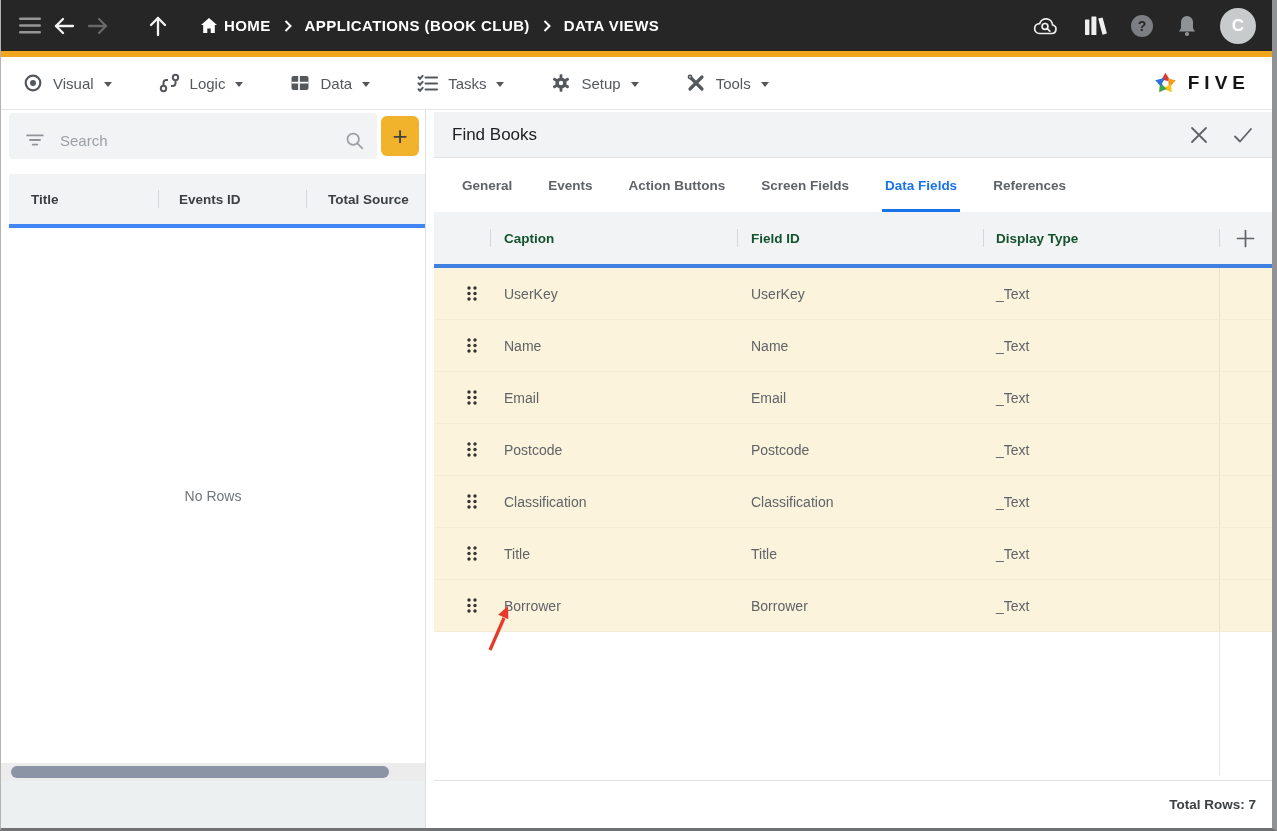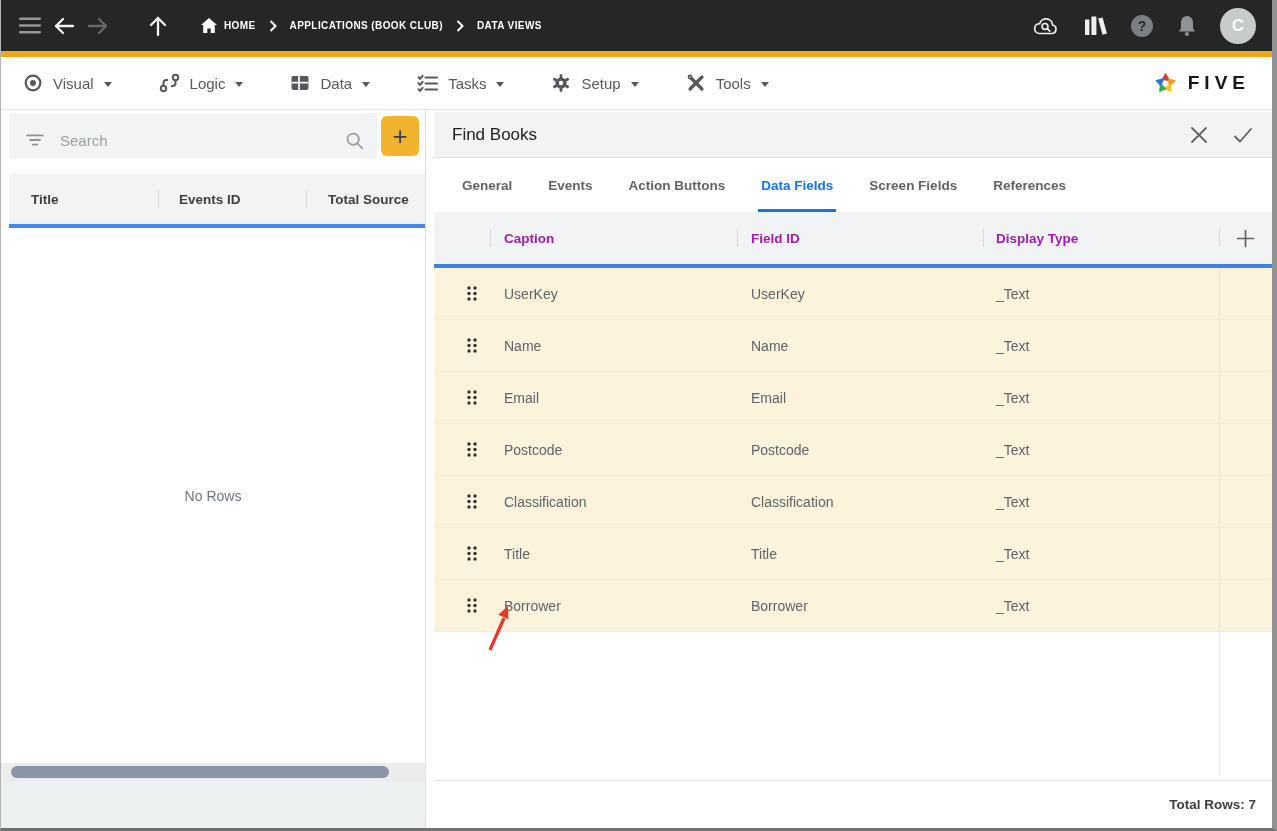--- a/index.html
+++ b/index.html
@@ -6,21 +6,21 @@
   html,body { background:#e9e9e9; }
   body { font-family:"Liberation Sans", sans-serif; }
   .window{
     width:1277px; height:831px; position:relative; background:#fff; overflow:hidden;
     border-left:1px solid #b3b3b3; border-right:5px solid #909294; border-bottom:3px solid #707274;
   }
   
   .topbar{ height:51px; background:#262626; display:flex; align-items:center; padding:0 16px 0 12px; }
   .tb-btn{ width:34px; height:34px; display:flex; align-items:center; justify-content:center; background:none; border:none; cursor:pointer; }
   .crumbs{ display:flex; align-items:center; gap:13px; margin-left:26px; }
-  .crumb{ display:flex; align-items:center; gap:7px; color:#fff; font-size:10px; font-weight:bold; letter-spacing:.4px; cursor:pointer; white-space:nowrap;justify-content:flex-end; }
+  .crumb{ display:flex; align-items:center; gap:7px; color:#fff; font-size:15px; font-weight:bold; letter-spacing:.4px; cursor:pointer; white-space:nowrap;justify-content:flex-end; }
   .tb-right{ margin-left:auto; display:flex; align-items:center; gap:22px; }
   .tb-icon{ background:none; border:none; display:flex; align-items:center; cursor:pointer; }
   .avatar{ width:36px; height:36px; border-radius:50%; background:#c8cbcc; color:#fff; font-size:17px; font-weight:bold; display:flex; align-items:center; justify-content:center; cursor:pointer; border:none; }
   .amber{ height:6px; background:#F0A71F; }
   
   .menubar{ height:53px; background:#fff; border-bottom:1px solid #e4e6e7; display:flex; align-items:center; padding:12px 22px; gap:47px; }
   .menu-item{ display:flex; align-items:center; gap:10px; color:#54585D; font-size:15px; cursor:pointer; background:none; border:none; }
   .caret{ width:0; height:0; border-left:4.5px solid transparent; border-right:4.5px solid transparent; border-top:5.5px solid #54585D; margin-top:2px; }
   .brand{ margin-left:auto; display:flex; align-items:center; gap:9px;justify-content:center; }
   .brand-word{ font-size:19px; font-weight:bold; letter-spacing:5px; color:#161616; }
@@ -47,21 +47,21 @@
   .right-panel{ flex:1; margin-left:8px; padding-top:2px; display:flex; flex-direction:column; background:#fff; position:relative; }
   .rp-header{ height:46px; background:#f2f3f4; border-bottom:1px solid #e0e0e0; display:flex; align-items:center; padding:0 14px 0 18px;gap:35px; }
   .rp-title{ font-size:17px; font-weight:500; color:#202124; }
   .rp-hicons{ margin-left:auto; display:flex; align-items:center; gap:14px; }
   .rp-hbtn{ background:none; border:none; width:30px; height:30px; display:flex; align-items:center; justify-content:center; cursor:pointer; }
   .rp-tabs{ height:54px; display:flex; align-items:stretch; padding-left:10px; background:#fff; }
   .tab{ display:flex; align-items:center; padding:0 18px; font-size:13.5px; font-weight:bold; color:#5f6368; position:relative; cursor:pointer; background:none; border:none; }
   .tab.active{ color:#1a73e8; }
   .tab.active::after{ content:""; position:absolute; left:15px; right:15px; bottom:0; height:3px; background:#1a73e8; }
   .rp-grid{ display:grid; grid-template-columns:56px 247px 246px 236px 1fr; align-items:center; }
-  .rp-thead{ height:52px; background:#f1f3f4; font-size:13.5px; font-weight:bold; color:#a21caf; }
+  .rp-thead{ height:52px; background:#f1f3f4; font-size:13.5px; font-weight:bold; color:#14532d; }
   .th{ position:relative; height:100%; display:flex; align-items:center; }
   .th.sep::before{ content:""; position:absolute; left:0; top:17px; width:1px; height:18px; background:#d5d8db; }
   .th.cap{ padding-left:14px; } .th.fid{ padding-left:14px; } .th.dtp{ padding-left:13px; }
   .th.plus{ justify-content:center; }
   .plus-btn{ background:none; border:none; cursor:pointer; display:flex; align-items:center; justify-content:center; width:30px; height:30px; }
   .blue-right{ height:4px; background:#3f80e0; }
   .rp-row{ height:52px; background:#fcf3dc; border-bottom:1px solid #f3ecd9; font-size:14px; color:#5f6368; cursor:pointer; }
   .cell{ padding-left:14px; overflow:hidden; white-space:nowrap; }
   .cell.dtp{ padding-left:13px; }
   .cell.handle{ padding-left:30px; display:flex; align-items:center; }
@@ -287,25 +287,25 @@
       <div class="rp-tabs">
         <button class="tab">
             <span>General</span>
           </button>
         <button class="tab">
             <span>Events</span>
           </button>
         <button class="tab">
             <span>Action Buttons</span>
           </button>
+        <button class="tab">
+            <span>Screen Fields</span>
+          </button>
         <button class="tab active">
             <span>Data Fields</span>
-          </button>
-        <button class="tab">
-            <span>Screen Fields</span>
           </button>
         <button class="tab">
             <span>References</span>
           </button>
       </div>
 
       <div class="rp-grid rp-thead">
         <div class="th"></div>
         <div class="th sep cap">
             <span>Caption</span>

